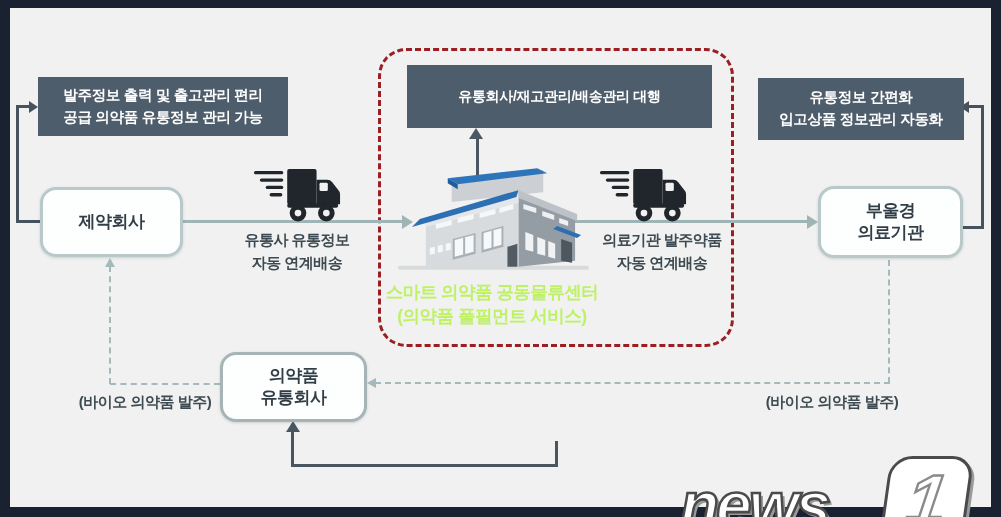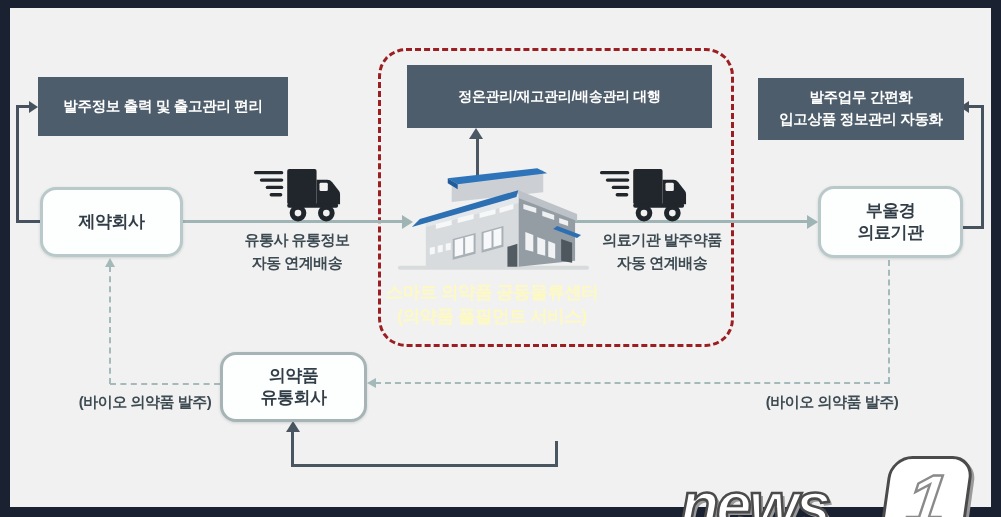--- a/index.html
+++ b/index.html
@@ -38,21 +38,21 @@
   .arr.u  { border-left:7px solid transparent; border-right:7px solid transparent; border-bottom:11px solid #4b5763; }
   .arr.u.ds { border-left-width:5.5px; border-right-width:5.5px; border-bottom:9px solid #a4baba; }
   .arr.l.ds { border-top:5.5px solid transparent; border-bottom:5.5px solid transparent; border-right:9px solid #a4baba; }
   .arr.u.cn { border-bottom-color:#4a565f; }
 
   .flowlabel { position:absolute; text-align:center; font-size:15px; font-weight:600;
                color:#3d4a52; line-height:1.5; letter-spacing:-0.5px; }
   .note { position:absolute; text-align:center; font-size:15px; font-weight:600;
           color:#3d4a52; letter-spacing:-0.5px; }
   .center-label { position:absolute; text-align:center; font-weight:bold; font-size:17.5px;
-                  color:#fef9c3; line-height:1.35; letter-spacing:-0.5px; }
+                  color:#bef264; line-height:1.35; letter-spacing:-0.5px; }
 
   .icon-wrap { position:absolute; }
 
   
   .logo { position:absolute; left:680px; top:408px; width:295px; height:102px;margin-top:44px; }
   .logo-news { position:absolute; left:0; top:16px; font-size:64px; font-style:italic; font-weight:900;
                color:#ffffff; letter-spacing:-3px; -webkit-text-stroke:2.5px #4b4b4b;
                text-shadow:3px 3px 0 #9a9a9a; transform:scaleY(1.04); }
   .logo-tile { position:absolute; left:204px; top:4px; width:84px; height:94px; background:#ffffff;
                border:3.5px solid #4b4b4b; border-radius:22px; transform:skewX(-8deg);
@@ -95,28 +95,29 @@
   <div class="line dash-h" style="left:375px; top:382px; width:515px;"></div>
   <div class="arr l ds" style="left:367px; top:377.5px;"></div>
 
   <div class="line conn-v" style="left:555px; top:441px; height:26px;"></div>
   <div class="line conn-h" style="left:291px; top:464px; width:267px;"></div>
   <div class="line conn-v" style="left:291px; top:430px; height:37px;"></div>
   <div class="arr u cn" style="left:285.5px; top:421px;"></div>
 
   <div class="darkbox" style="left:38px; top:77px; width:250px; height:59px;">
     <span>발주정보 출력 및 출고관리 편리</span>
+    <span>공급 의약품 유통정보 관리 가능</span>
   </div>
 
   <div class="darkbox" style="left:407px; top:65px; width:305px; height:63px; font-size:14px;">
-    <span>정온관리/재고관리/배송관리 대행</span>
+    <span>유통회사/재고관리/배송관리 대행</span>
   </div>
 
   <div class="darkbox" style="left:758px; top:78px; width:206px; height:62px;">
-    <span>발주업무 간편화</span>
+    <span>유통정보 간편화</span>
     <span>입고상품 정보관리 자동화</span>
   </div>
 
 
   <div class="node" style="left:40px; top:187px; width:143px; height:70px;">
     <span>제약회사</span>
   </div>
 
   <div class="node" style="left:818px; top:186px; width:145px; height:72px;">
     <span>부울경</span>

